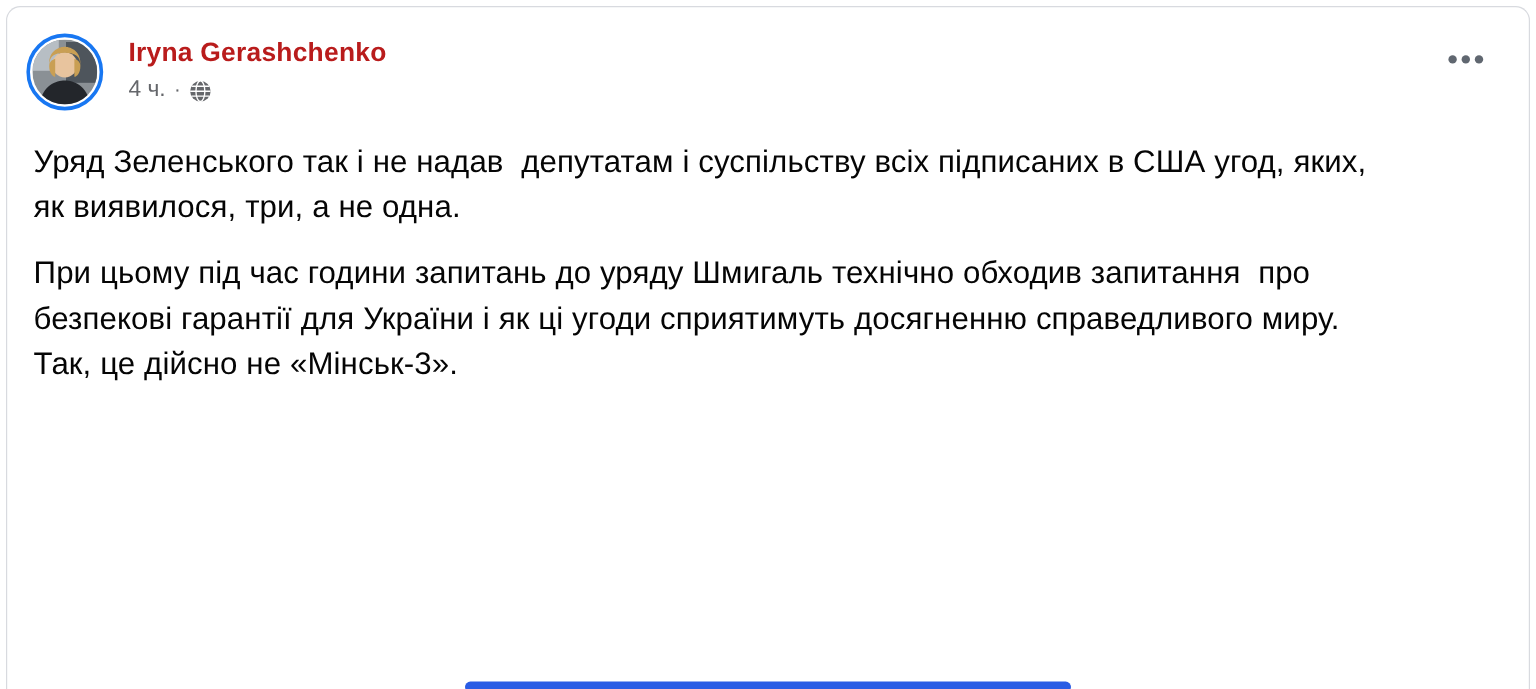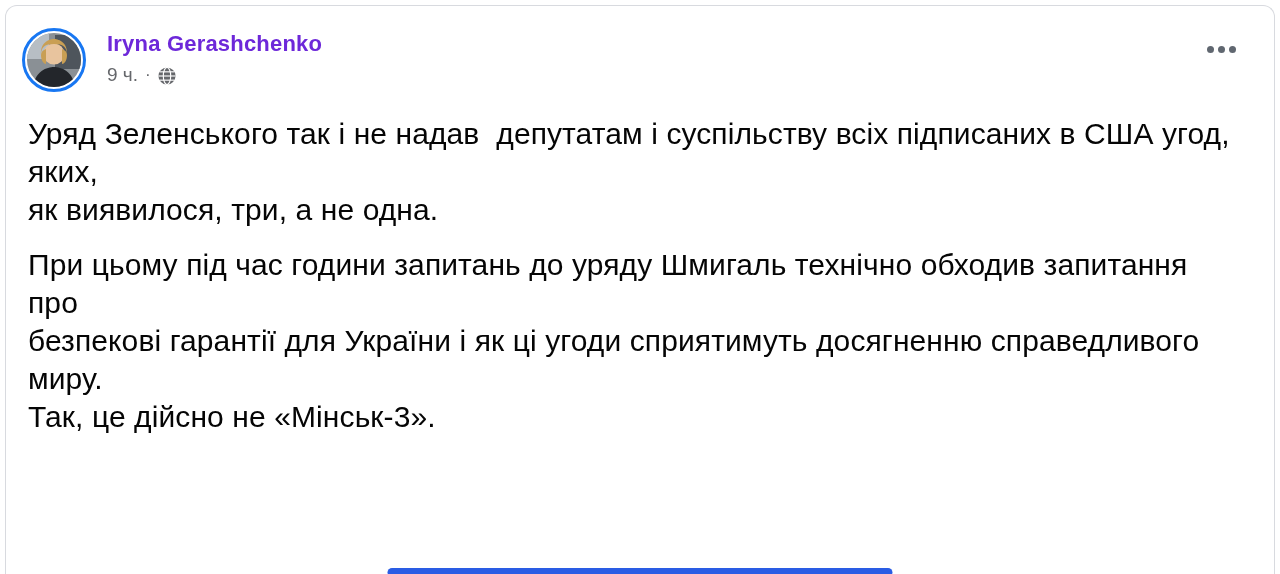--- a/index.html
+++ b/index.html
@@ -16,35 +16,35 @@
   
   .header { position:relative; padding:22px 16px 0 16px; display:flex; align-items:flex-start; }
   .avatar-ring {
     width:64px; height:64px; border-radius:50%;
     border:3px solid #1877F2; background:#ffffff;
     display:flex; align-items:center; justify-content:center;
     flex:0 0 auto; cursor:pointer;
   }
   .avatar-img { width:54px; height:54px; border-radius:50%; overflow:hidden; display:block; }
   .header-text { margin-left:21px; padding-top:3px; }
-  .author { font-size:22px; font-weight:700; color:#6d28d9; letter-spacing:.2px; cursor:pointer; }
+  .author { font-size:22px; font-weight:700; color:#b91c1c; letter-spacing:.2px; cursor:pointer; }
   .meta { margin-top:7px; display:flex; align-items:center; color:#65676B; font-size:19px; }
   .meta .sep { margin:0 7px; font-size:17px; }
   .globe { display:block; margin-top:1px; }
 
   .more {
     position:absolute; top:30px; right:34px;
     display:flex; gap:4px; padding:10px 4px; cursor:pointer;
   }
   .more .d { width:7px; height:7px; border-radius:50%; background:#606770; }
 
   
   .post-body { padding:23px 22px 0 22px; }
   .post-body p {
-    font-size:30px; line-height:38px; color:#050505;
+    font-size:26px; line-height:38px; color:#050505;
     white-space:pre-wrap; margin:0 0 17px 0; letter-spacing:.1px;
   }
 
   
   .home-indicator {
     position:absolute; left:50%; bottom:-1px; transform:translateX(-50%);
     width:505px; height:9px; border-radius:5px; background:#2A5CE4;
   }
 </style>
 </head>
@@ -64,21 +64,21 @@
         <circle cx="27" cy="21" r="10.5" fill="#e8c49e"></circle>
         <path d="M14 22 C13 8 24 6 27 6 C30 6 41 8 40 22 C40 14 36 11 27 11 C18 11 14 14 14 22 Z" fill="#c99f54"></path>
         <path d="M14 22 C14 28 17 31 19 31 L19 16 C16 17 14 19 14 22 Z" fill="#c99f54"></path>
         <path d="M40 22 C40 28 37 31 35 31 L35 16 C38 17 40 19 40 22 Z" fill="#c99f54"></path>
       </svg>
     </div>
 
     <div class="header-text">
       <div class="author">Iryna Gerashchenko</div>
       <div class="meta">
-        <span>9 ч.</span>
+        <span>4 ч.</span>
         <span class="sep">·</span>
         <svg class="globe" width="18" height="18" viewBox="0 0 16 16">
           <circle cx="8" cy="8" r="7.6" fill="#65676B"></circle>
           <g stroke="#ffffff" stroke-width="1" fill="none">
             <ellipse cx="8" cy="8" rx="3.3" ry="7.6"></ellipse>
             <line x1="0.4" y1="8" x2="15.6" y2="8"></line>
             <line x1="1.4" y1="4.3" x2="14.6" y2="4.3"></line>
             <line x1="1.4" y1="11.7" x2="14.6" y2="11.7"></line>
           </g>
         </svg>

